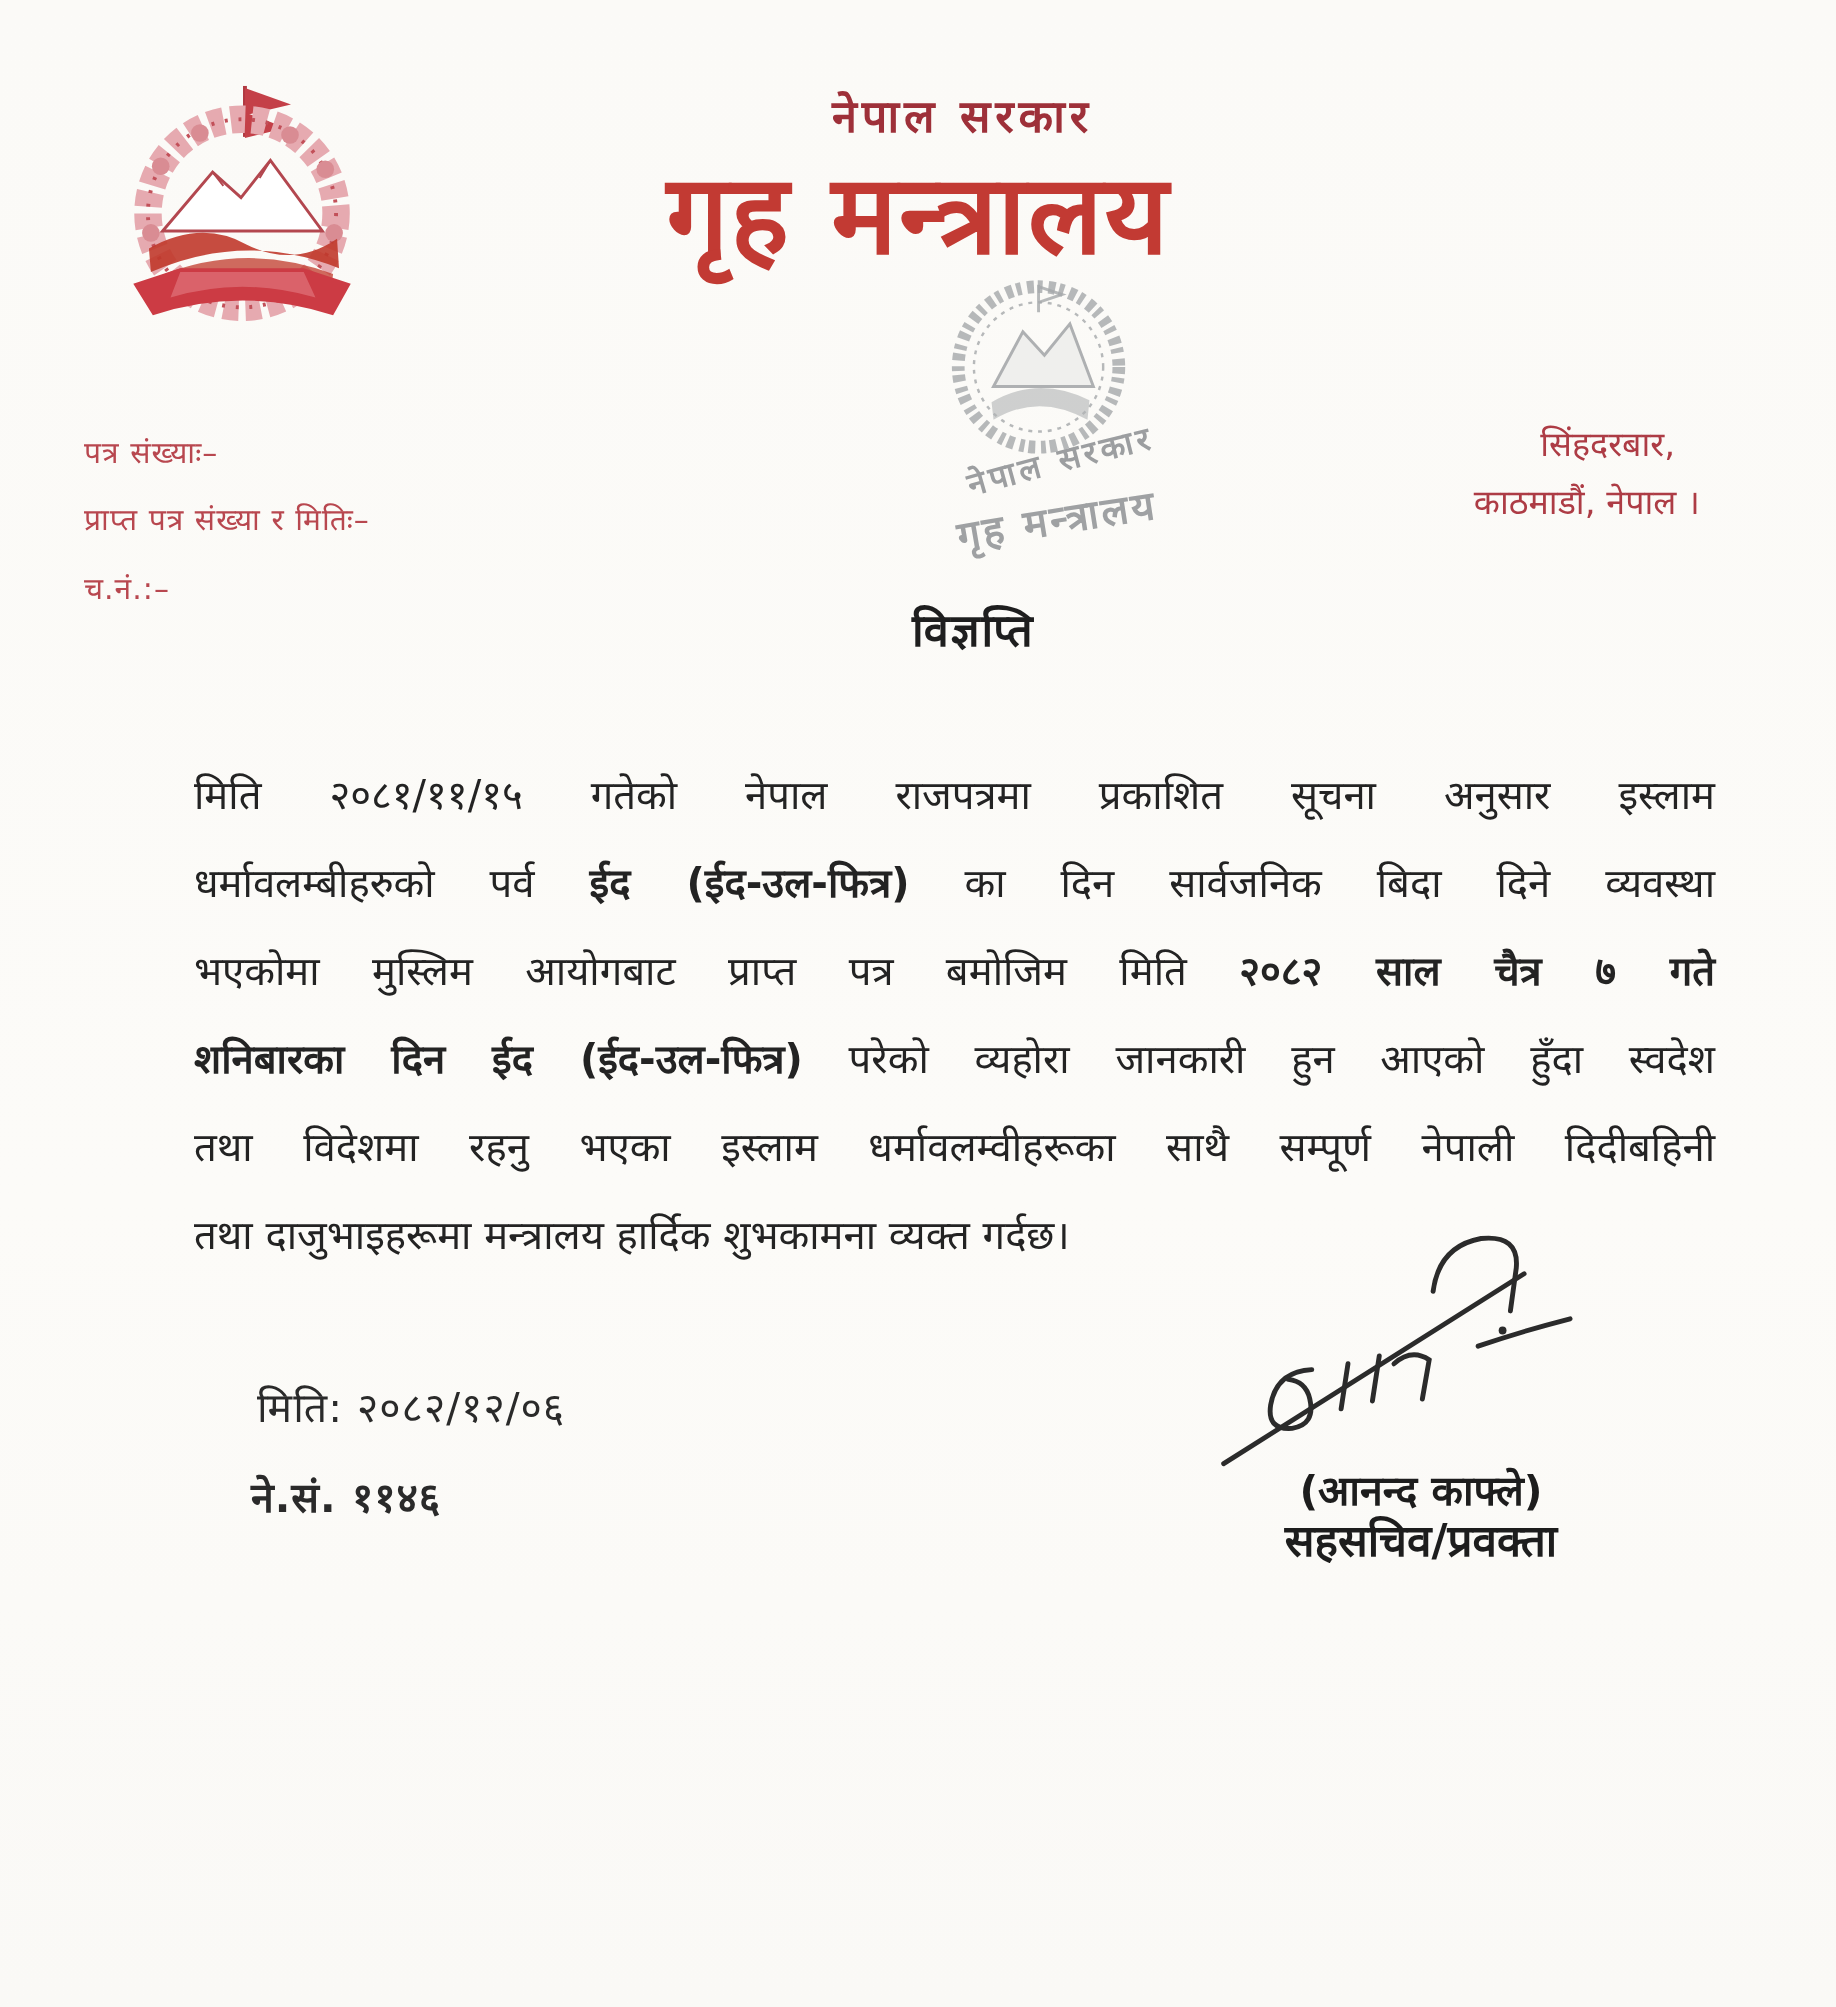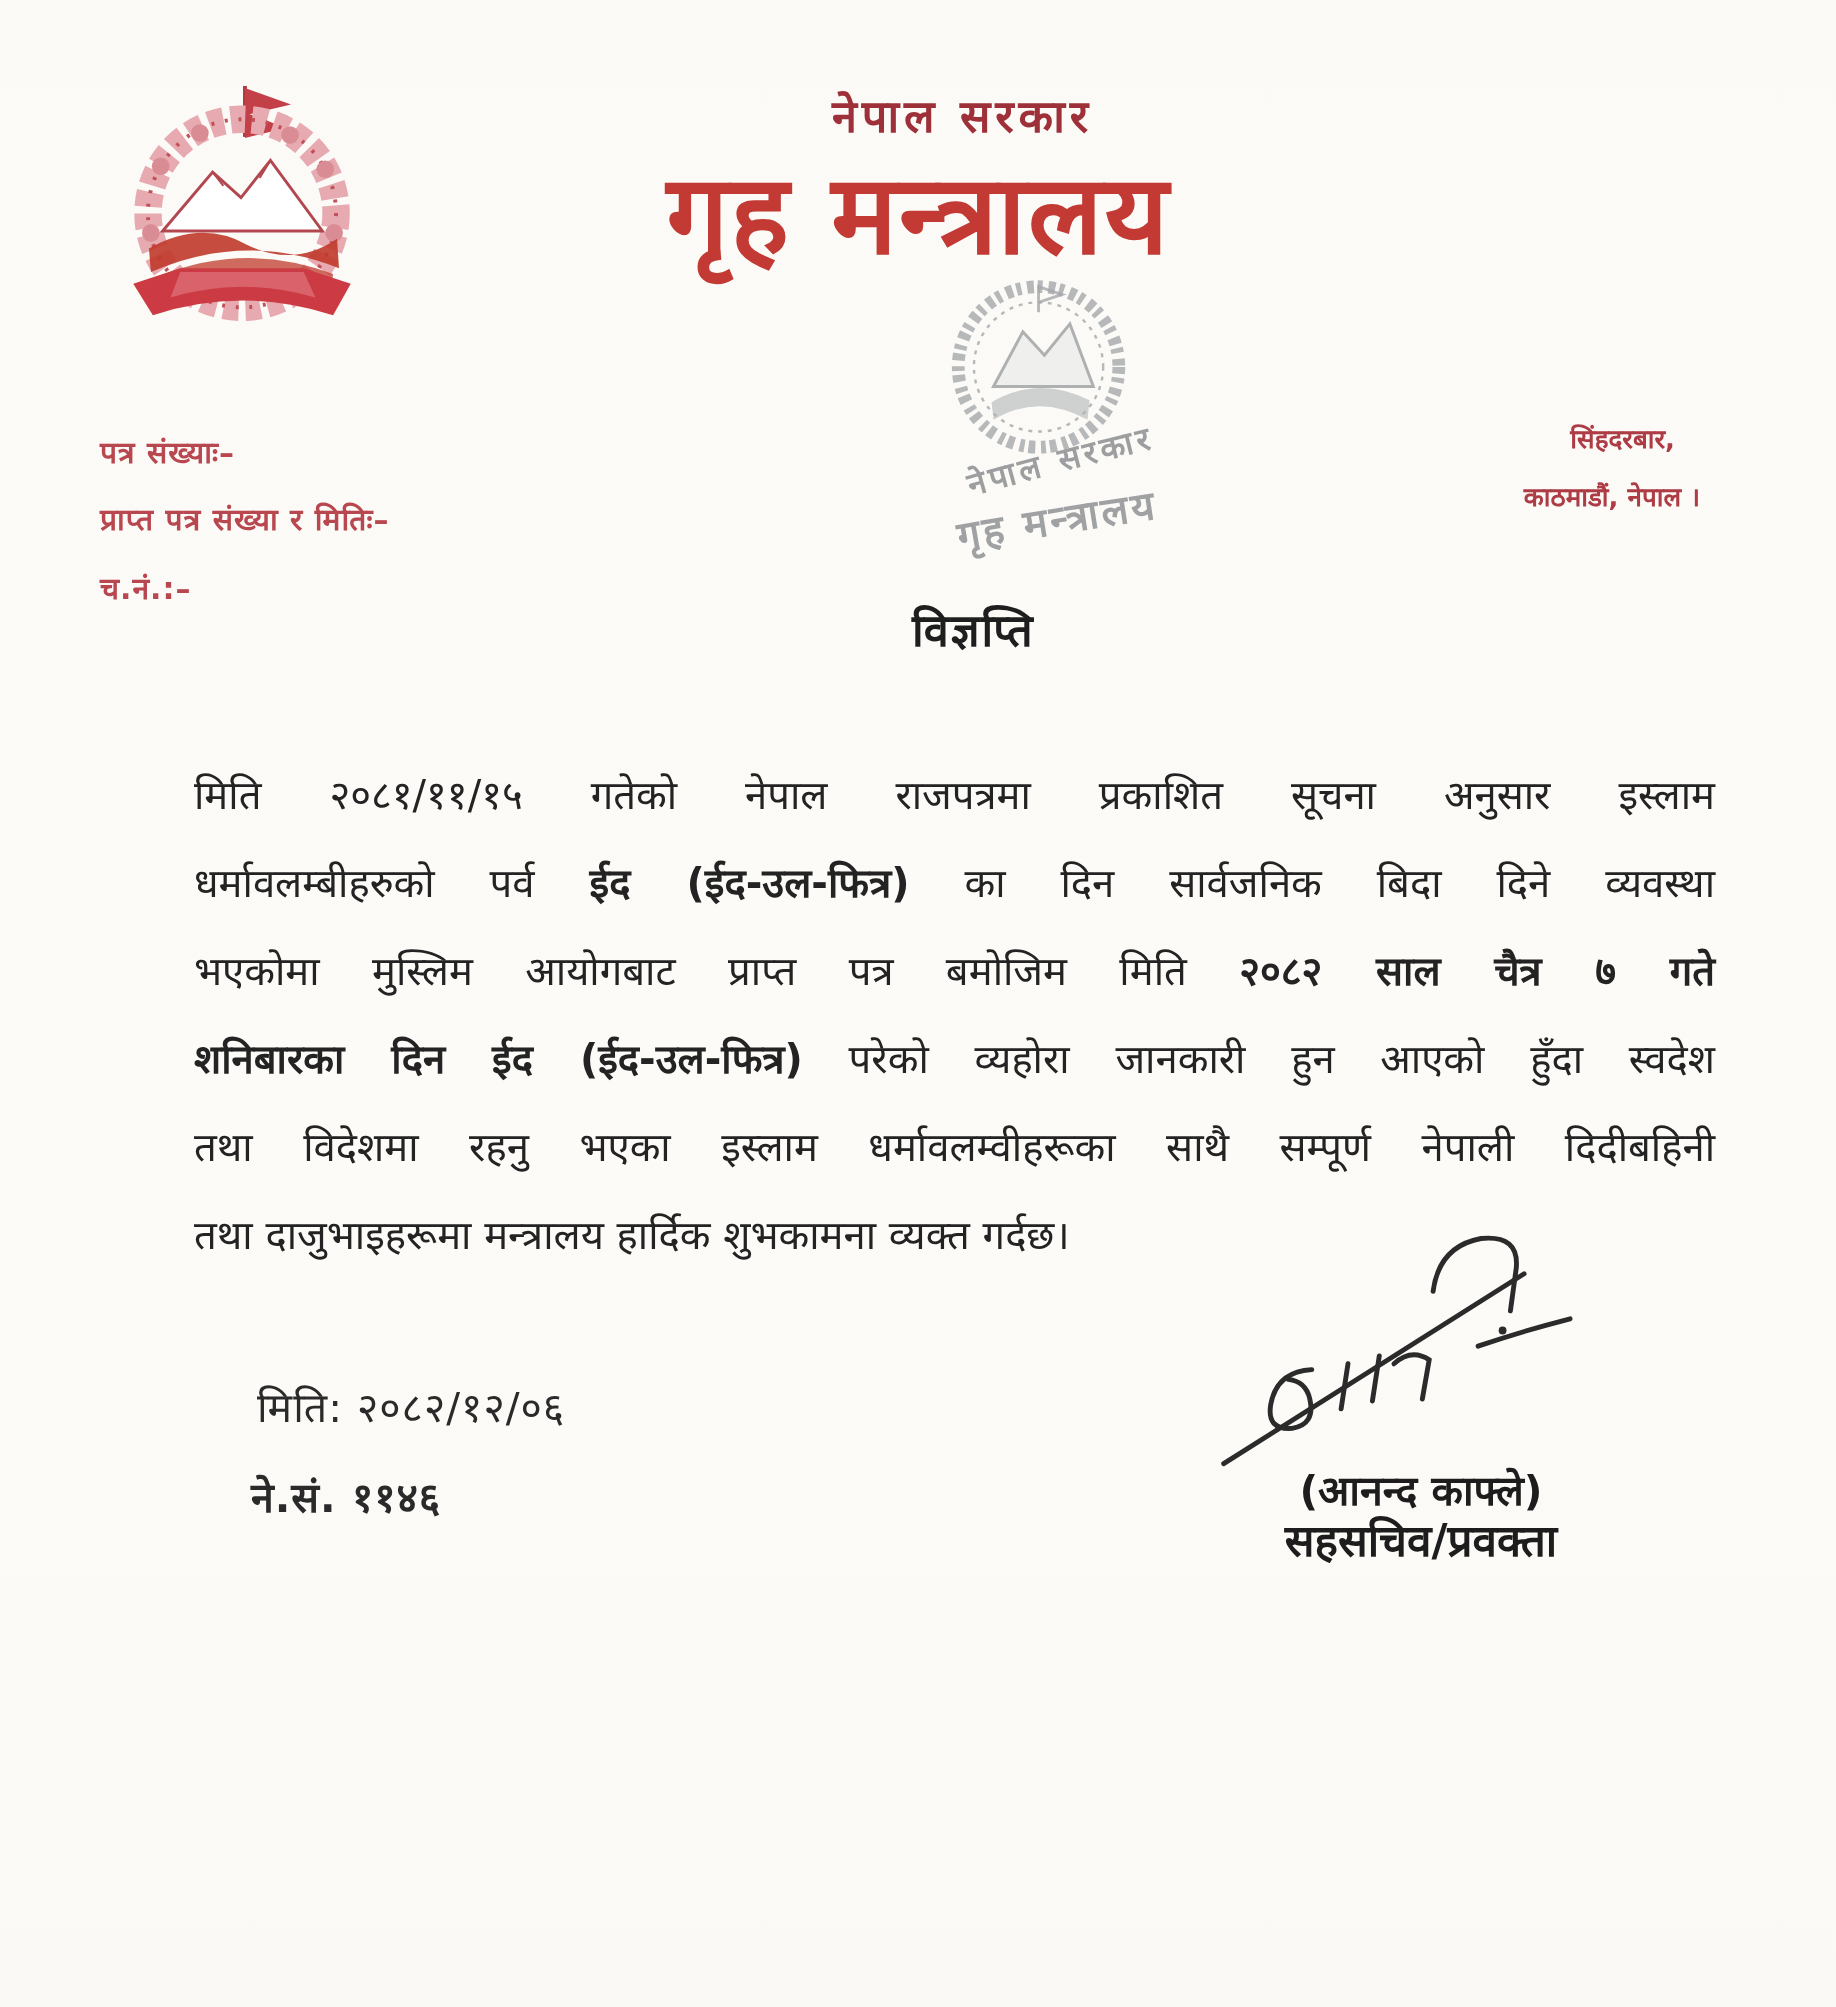--- a/index.html
+++ b/index.html
@@ -17,26 +17,26 @@
     transform:translateX(44px);
     font-size:45px;font-weight:700;letter-spacing:4.9px;
     color:#9e3039;
   }
   .ministry-line{
     left:0;top:135px;width:1837px;text-align:center;
     font-size:110px;font-weight:700;letter-spacing:2px;
     color:#c23a33;z-index:3;
   }
   
-  .ref{left:100px;color:#b8474f;font-size:30px;font-weight:700;letter-spacing:1px;z-index:4;text-align:right;}
+  .ref{left:84px;color:#b8474f;font-size:30px;font-weight:400;letter-spacing:1px;z-index:4;text-align:right;}
   .ref1{top:431px;}
   .ref2{top:498px;}
   .ref3{top:567px;}
   
-  .addr{right:137px;text-align:right;color:#ad3c45;font-size:26px;font-weight:700;z-index:4;}
+  .addr{right:137px;text-align:right;color:#ad3c45;font-size:34px;font-weight:400;z-index:4;}
   .addr1{top:420px;right:162px;}
   .addr2{top:478px;right:137px;}
   
   .notice-title{
     left:912px;top:598px;
     font-size:45px;font-weight:700;color:#1e1e1e;letter-spacing:2px;z-index:4;
   }
   
   .body-text{left:194px;top:751px;width:1521px;z-index:4;color:#232323;}
   .para-line{

